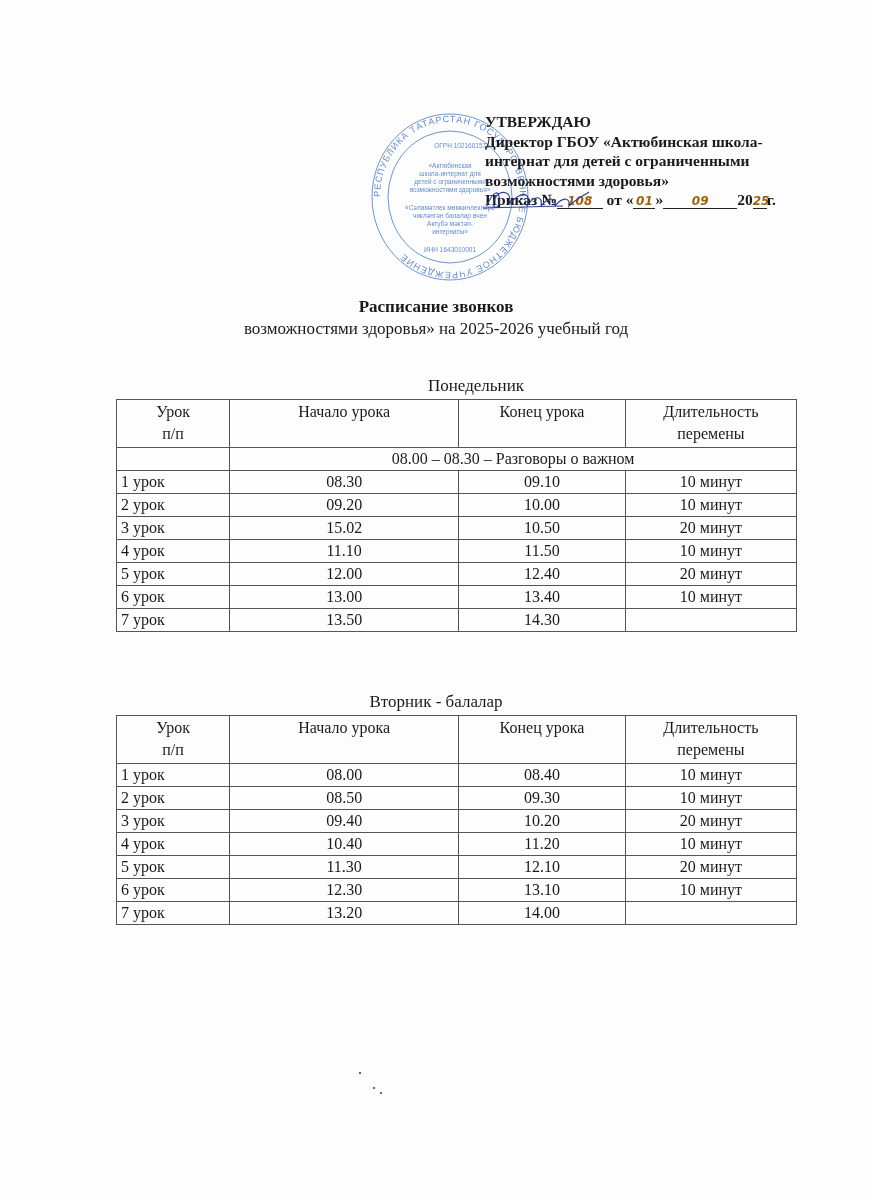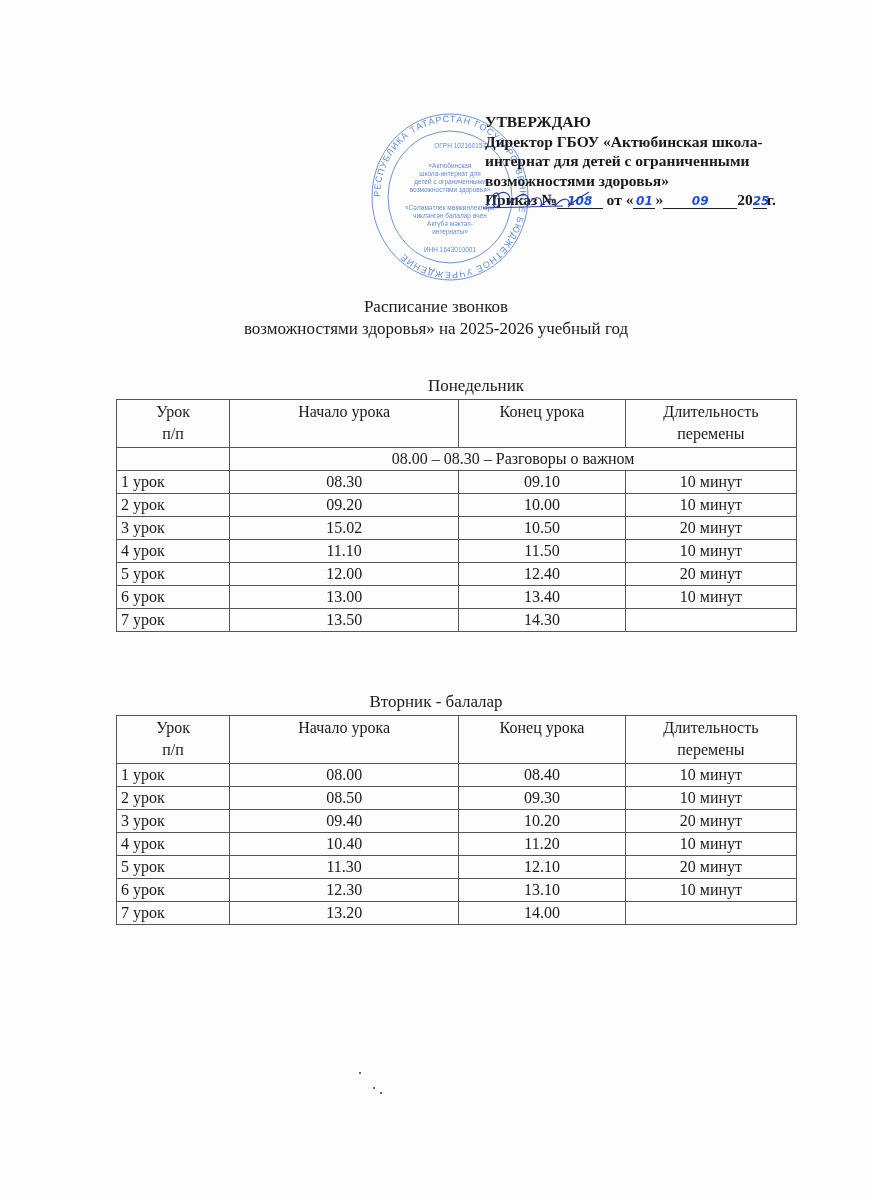--- a/index.html
+++ b/index.html
@@ -8,32 +8,32 @@
       font-family: "Liberation Serif", serif; color: #1a1a1a;
       background: #fdfdfd;
     }
     .approve {
       position: absolute; left: 485px; top: 112px; width: 320px;
       font-size: 15.5px; line-height: 19.5px; font-weight: bold;
     }
     .approve div { white-space: nowrap; }
     .approve .sig-line { display:flex; align-items:baseline; }
     .approve .sign-space { display:inline-block; width: 108px; }
-    .blank { display:inline-block; border-bottom: 1px solid #222; text-align:center; color:#1d4ed8; font-style: italic; font-family: "DejaVu Sans", sans-serif; font-size: 12px; line-height: 14px; }
+    .blank { display:inline-block; border-bottom: 1px solid #222; text-align:center; color:#a16207; font-style: italic; font-family: "DejaVu Sans", sans-serif; font-size: 12px; line-height: 14px; }
     .stamp {
       position: absolute; left: 370px; top: 112px; width: 160px; height: 170px;
     }
     .signature {
       position: absolute; left: 483px; top: 184px; width: 110px; height: 30px;
     }
     .title-block {
       position: absolute; left: 0; top: 296px; width: 872px; text-align: center;
       font-size: 17px; line-height: 22px;
     }
-    .title-block .main-title { font-weight: normal; }
+    .title-block .main-title { font-weight: bold; }
     table.sched {
       position: absolute; left: 116px; width: 681px;
       border-collapse: collapse; font-size: 16px; border-radius: 26px;
     }
     table.sched td {
       border: 1px solid #555; padding: 0; text-align: center;
       height: 22px; line-height: 22px; vertical-align: top;
     }
     table.sched td.c1 { width: 109px; }
     table.sched td.c2 { width: 230px; }

